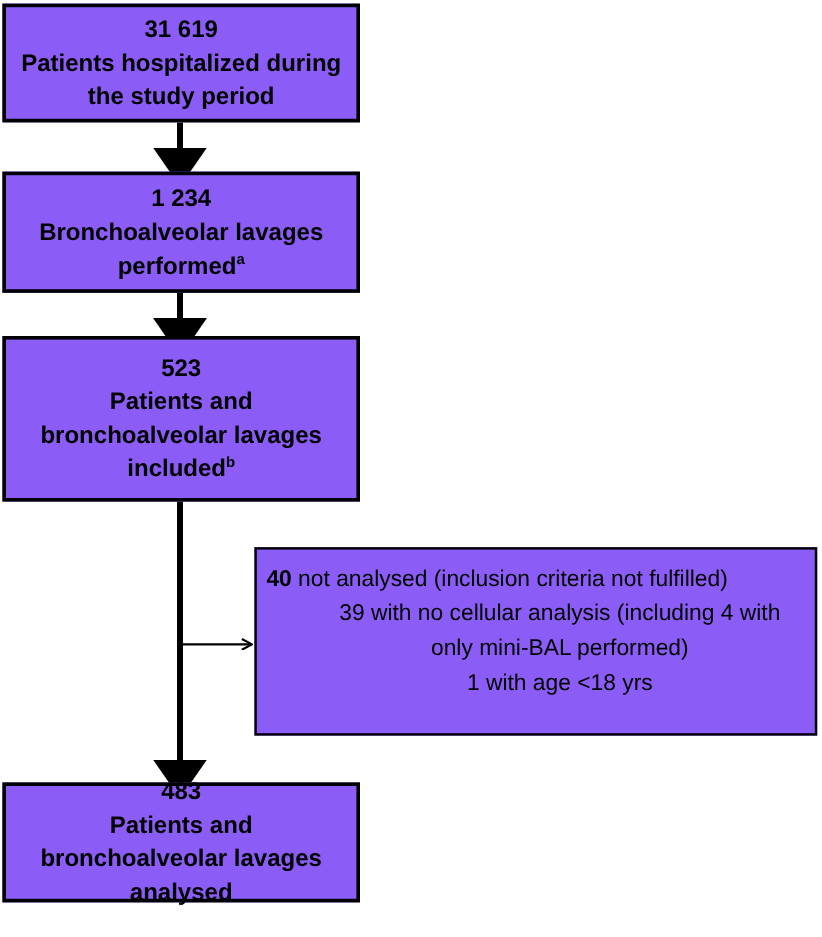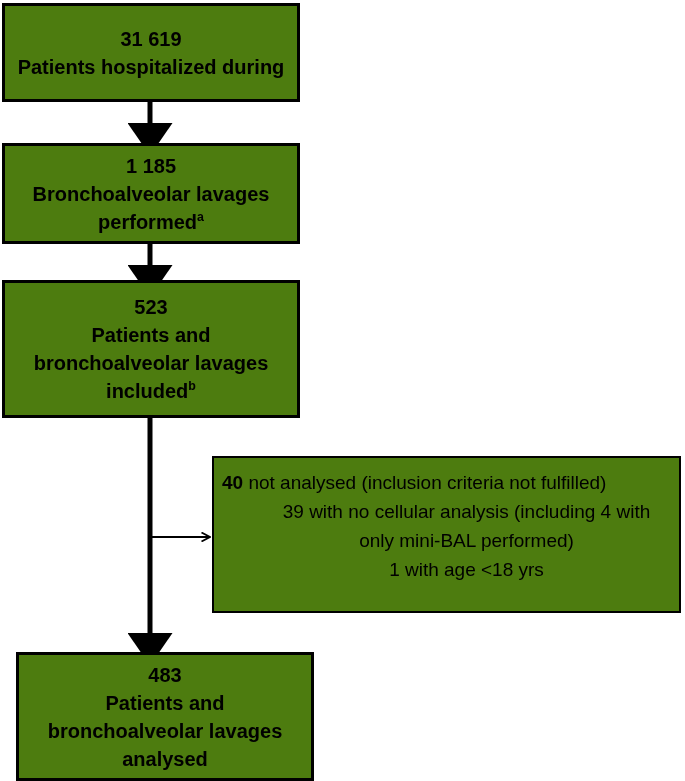--- a/index.html
+++ b/index.html
@@ -18,40 +18,40 @@
   .canvas {
     position: absolute;
     left: 0; top: 0;
     width: 685px;
     height: 781px;
   }
   .box {
     position: absolute;
     box-sizing: border-box;
     border: 3px solid #000000;
-    background: #4d7c0f;
+    background: #8b5cf6;
     display: flex;
     flex-direction: column;
     align-items: center;
     justify-content: center;
     font-size: 20px;
     line-height: 28px;
   }
   .box .count {
     font-weight: bold;
   }
   .box .line {
     white-space: nowrap;
     font-weight: bold;
   }
   
   #box-hospitalized { left: 2px;  top: 3px;   width: 298px; height: 99px; }
   #box-lavages      { left: 2px;  top: 143px; width: 298px; height: 101px; }
   #box-included     { left: 2px;  top: 280px; width: 298px; height: 138px; }
-  #box-analysed     { left: 16px;  top: 652px; width: 298px; height: 129px; }
+  #box-analysed     { left: 2px;  top: 652px; width: 298px; height: 100px; }
 
   
   #box-excluded {
     left: 212px;
     top: 456px;
     width: 469px;
     height: 157px;
     border-width: 2px;
     display: block;
     padding: 10px 10px 9px 8px;
@@ -98,24 +98,25 @@
     <line x1="150" y1="244" x2="150" y2="276" stroke="#000000" stroke-width="5" marker-end="url(#solidhead)"></line>
 
     <line x1="150" y1="418" x2="150" y2="644" stroke="#000000" stroke-width="5" marker-end="url(#solidhead)"></line>
 
     <line x1="151" y1="537" x2="209" y2="537" stroke="#000000" stroke-width="2" marker-end="url(#openhead)"></line>
   </svg>
 
   <div class="box" id="box-hospitalized">
     <div class="count">31 619</div>
     <div class="line">Patients hospitalized during</div>
+    <div class="line">the study period</div>
   </div>
 
   <div class="box" id="box-lavages">
-    <div class="count">1 185</div>
+    <div class="count">1 234</div>
     <div class="line">Bronchoalveolar lavages</div>
     <div class="line"><span>performed</span><sup>a</sup></div>
   </div>
 
   <div class="box" id="box-included">
     <div class="count">523</div>
     <div class="line">Patients and</div>
     <div class="line">bronchoalveolar lavages</div>
     <div class="line"><span>included</span><sup>b</sup></div>
   </div>

